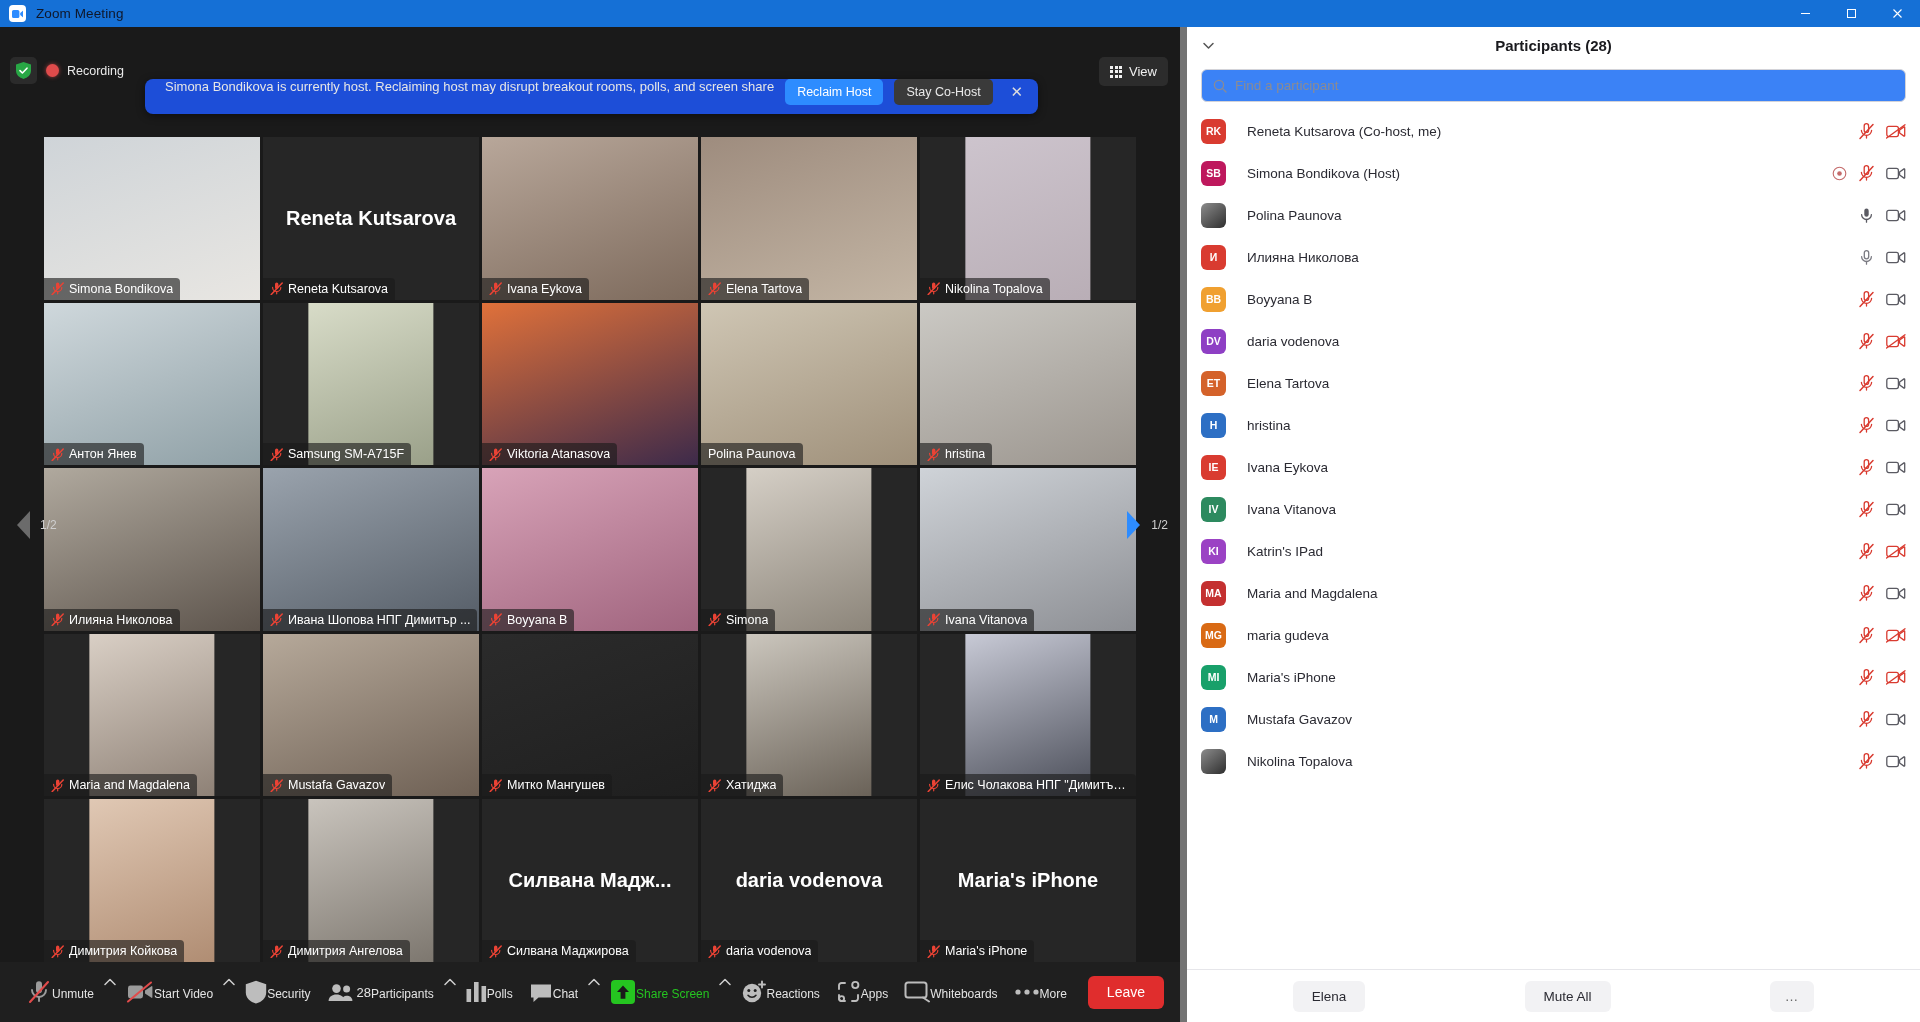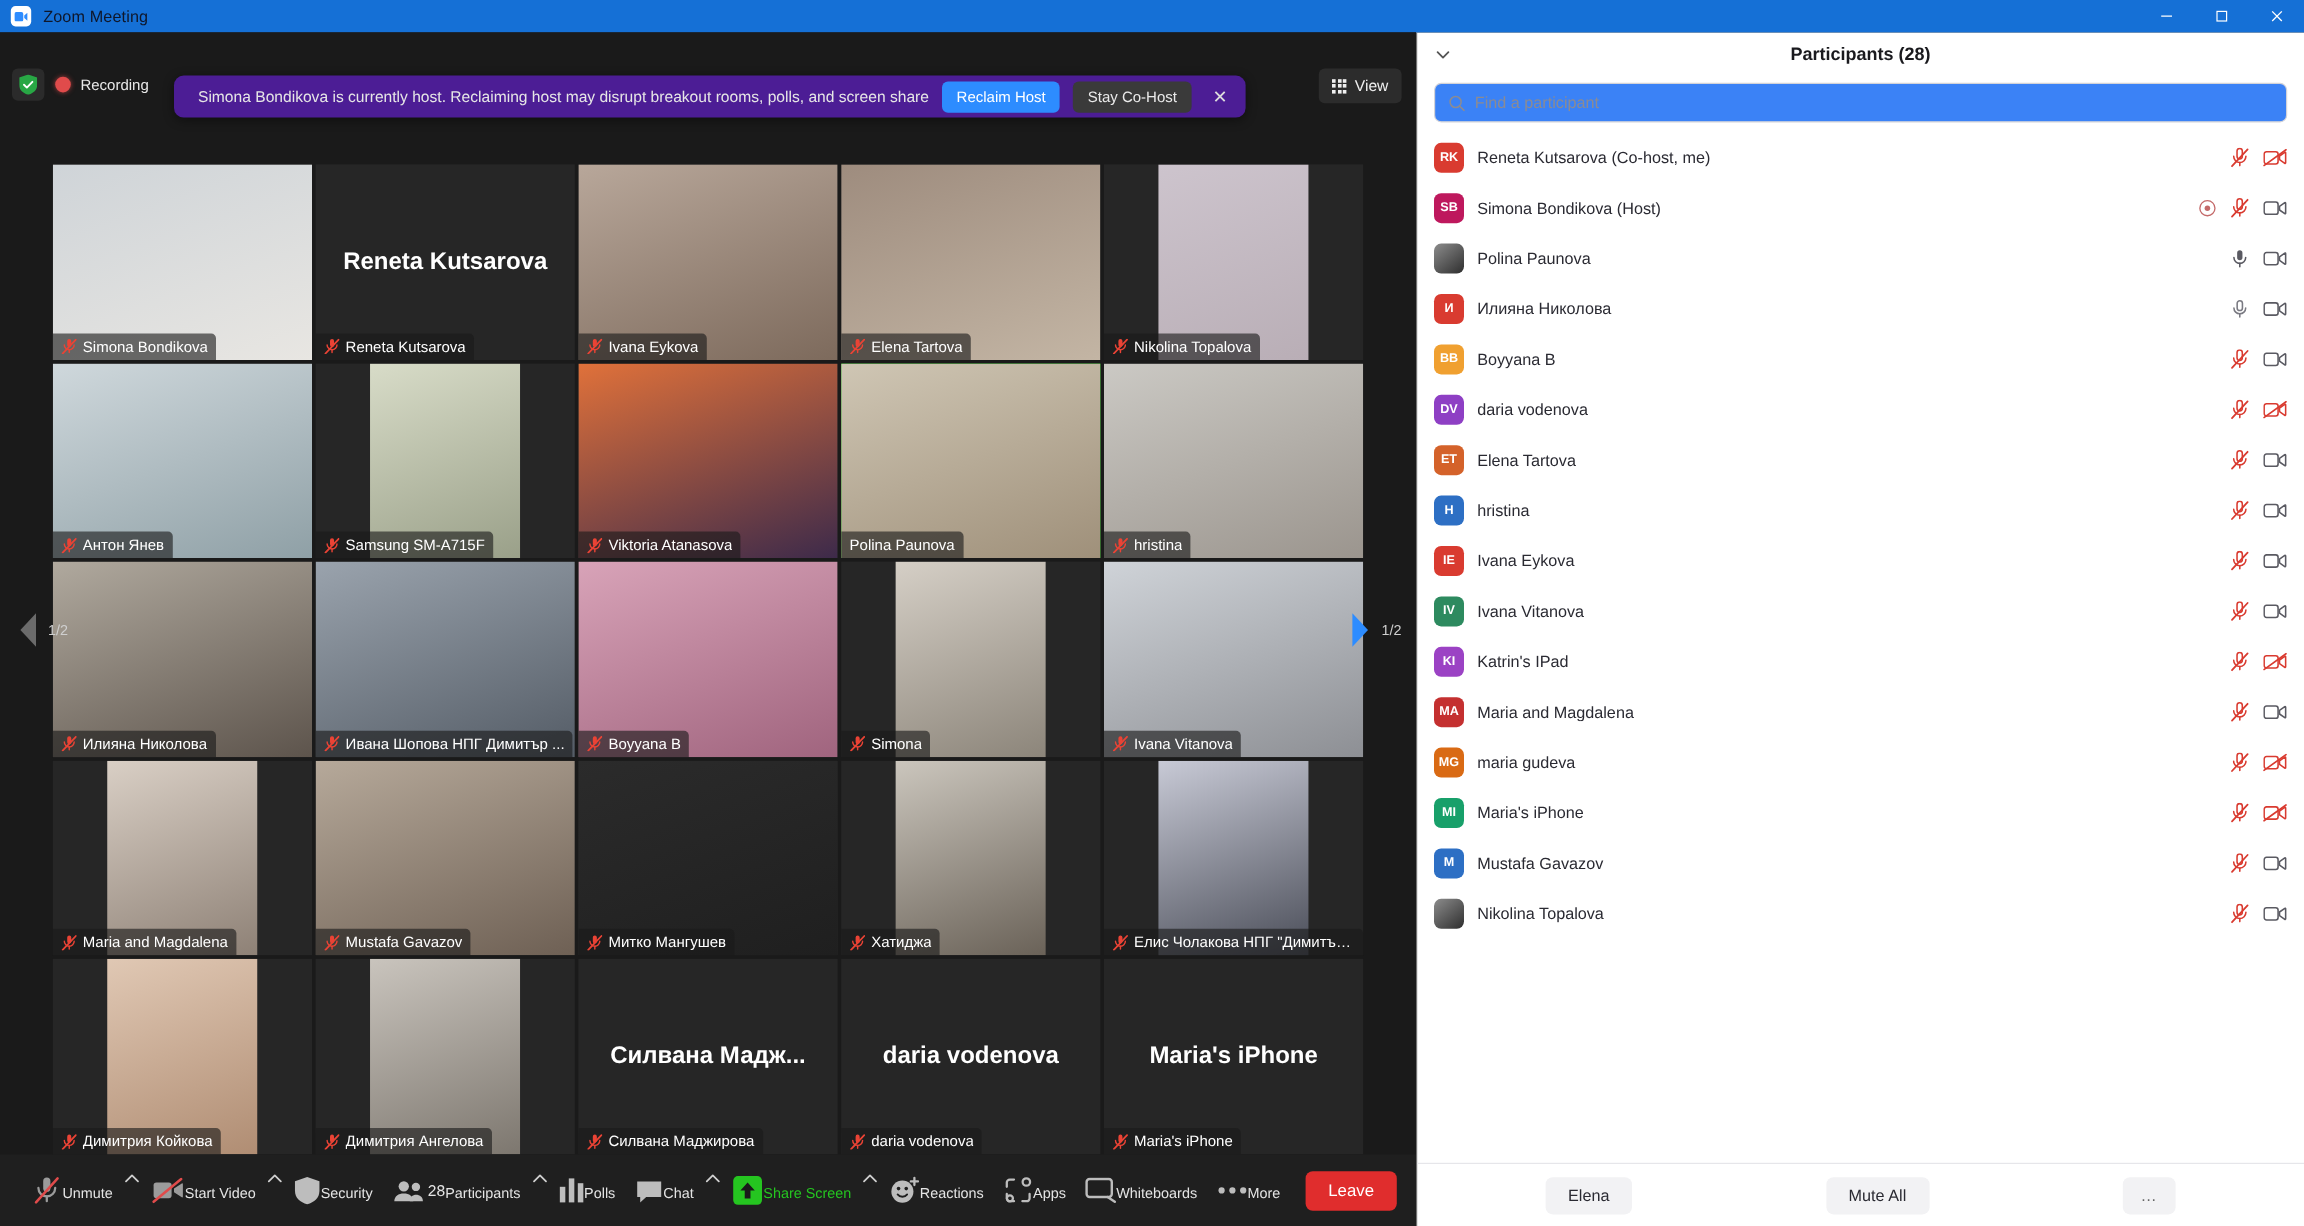--- a/index.html
+++ b/index.html
@@ -52,23 +52,23 @@
   .view-btn {
     position:absolute; right:12px; top:30px; height:29px; padding:0 11px;
     background:#2c2c2c; border-radius:5px; display:flex; align-items:center; gap:7px;
     font-size:13px; color:#f0f0f0; cursor:pointer;
   }
   .grid-icon { display:grid; grid-template-columns:repeat(3,3px); gap:1.5px; }
   .grid-icon i { width:3px; height:3px; background:#f0f0f0; display:block; }
 
   
   .banner {
-    position:absolute; left:145px; top:36px; height:35px;
-    background:#4c1d95; border-radius:8px;
-    display:flex; align-items:center; padding:0 8px 0 20px; gap:11px; z-index:8;
+    position:absolute; left:145px; top:52px; height:35px;
+    background:#1d4ed8; border-radius:8px;
+    display:flex; padding:0 8px 0 20px; gap:11px; z-index:8;
     box-shadow:0 2px 9px rgba(0,0,0,.45);
   }
   .banner-text { font-size:13px; color:#e6e6e6; white-space:nowrap; }
   .btn-primary {
     background:#2d8cff; color:#fff; border:none; border-radius:5px;
     height:26px; padding:0 12px; font-size:12.5px; font-family:inherit;
     cursor:pointer; font-weight:400;
   }
   .btn-ghost {
     background:#3a3a3a; color:#eaeaea; border:none; border-radius:5px;
@@ -141,21 +141,21 @@
   .pcount { font-size:13px; color:#e4e4e4; margin-left:3px; }
   .leave-btn {
     background:#e02d2d; color:#fff; border:none; border-radius:6px;
     height:33px; padding:0 19px; font-size:14px; font-family:inherit; cursor:pointer;
     margin-left:auto; margin-right:16px;
   }
 
   
   .panel {
     width:740px; background:#fff; color:#232333; display:flex; flex-direction:column;
-    flex-shrink:0; border-left:1px solid #737373;
+    flex-shrink:0; border-left:7px solid #737373;
   }
   .panel-head {
     height:36px; display:flex; align-items:center; position:relative; flex-shrink:0;
     padding:0 14px;
   }
   .panel-chev { cursor:pointer; color:#555; display:flex; align-items:center; }
   .panel-title {
     position:absolute; left:0; right:0; text-align:center;
     font-size:15px; font-weight:bold; color:#1a1a1e; pointer-events:none;
   }
@@ -165,21 +165,21 @@
     display:flex; align-items:center; gap:8px; padding:0 11px; background:#3b82f6;
   }
   .search-box input {
     border:none; outline:none; flex:1; font-size:13.5px; font-family:inherit;
     color:#333; background:transparent;
   }
   .search-box input::placeholder { color:#8b8b93; }
 
   .plist { flex:1; overflow-y:auto; overflow-x:hidden; position:relative; }
   .prow {
-    height:42px; display:flex; align-items:center; padding:0 14px 0 14px; gap:11px;
+    height:42px; display:flex; align-items:center; padding:0 14px 0 14px; gap:21px;
     cursor:pointer;
   }
   .avatar {
     width:25px; height:25px; border-radius:6px; flex-shrink:0;
     display:flex; align-items:center; justify-content:center;
     font-size:10.5px; font-weight:bold; color:#fff; overflow:hidden;
   }
   .pname {
     flex:1; font-size:13.5px; color:#2a2a32; white-space:nowrap;
     overflow:hidden; text-overflow:ellipsis;

